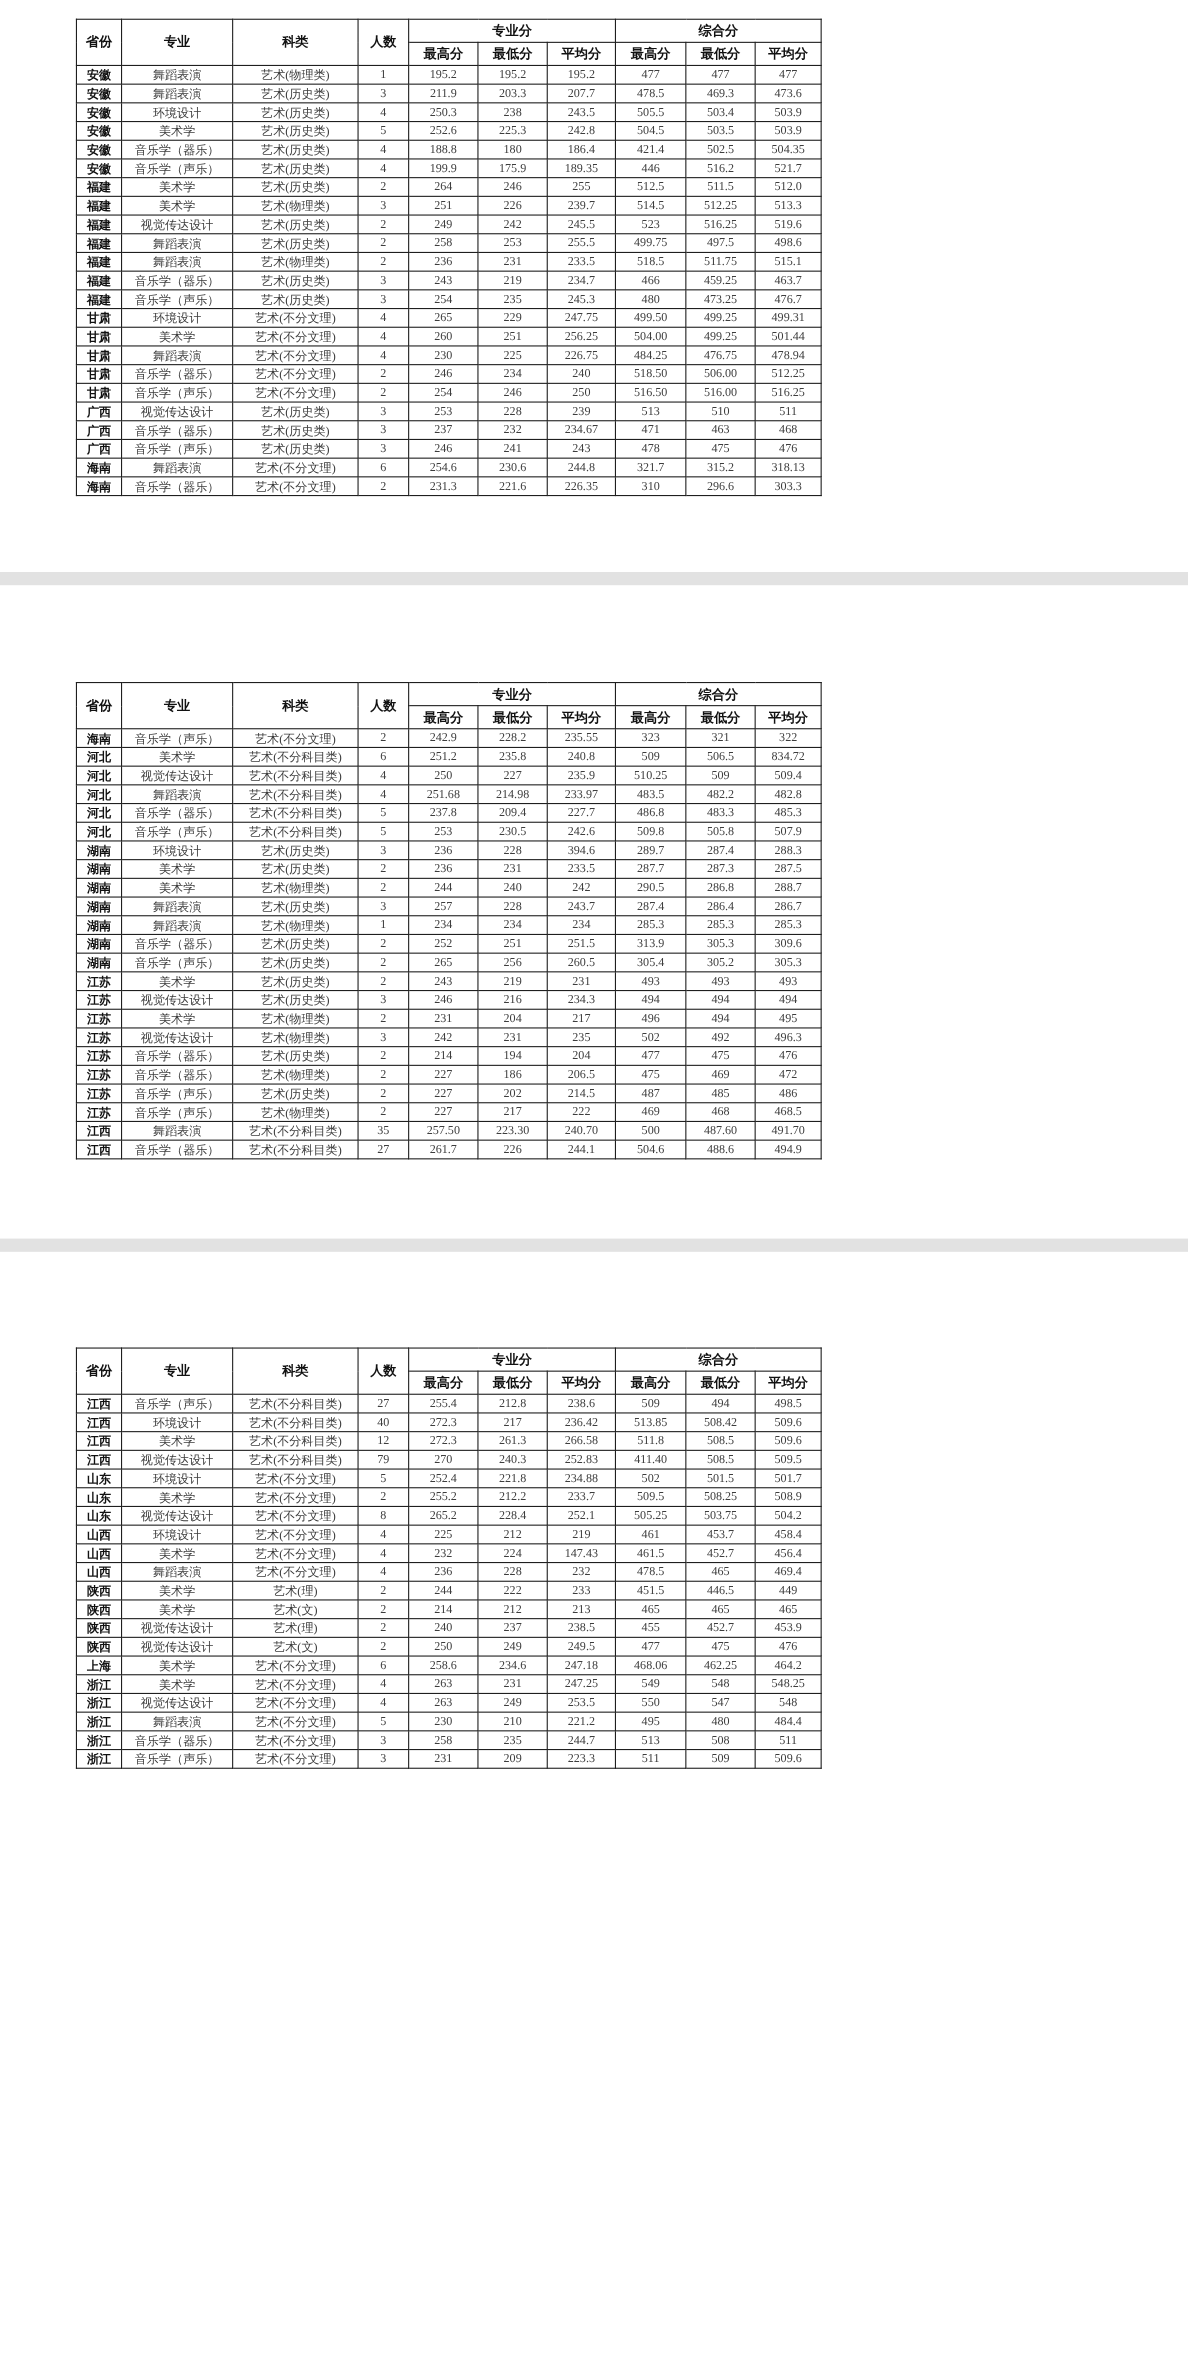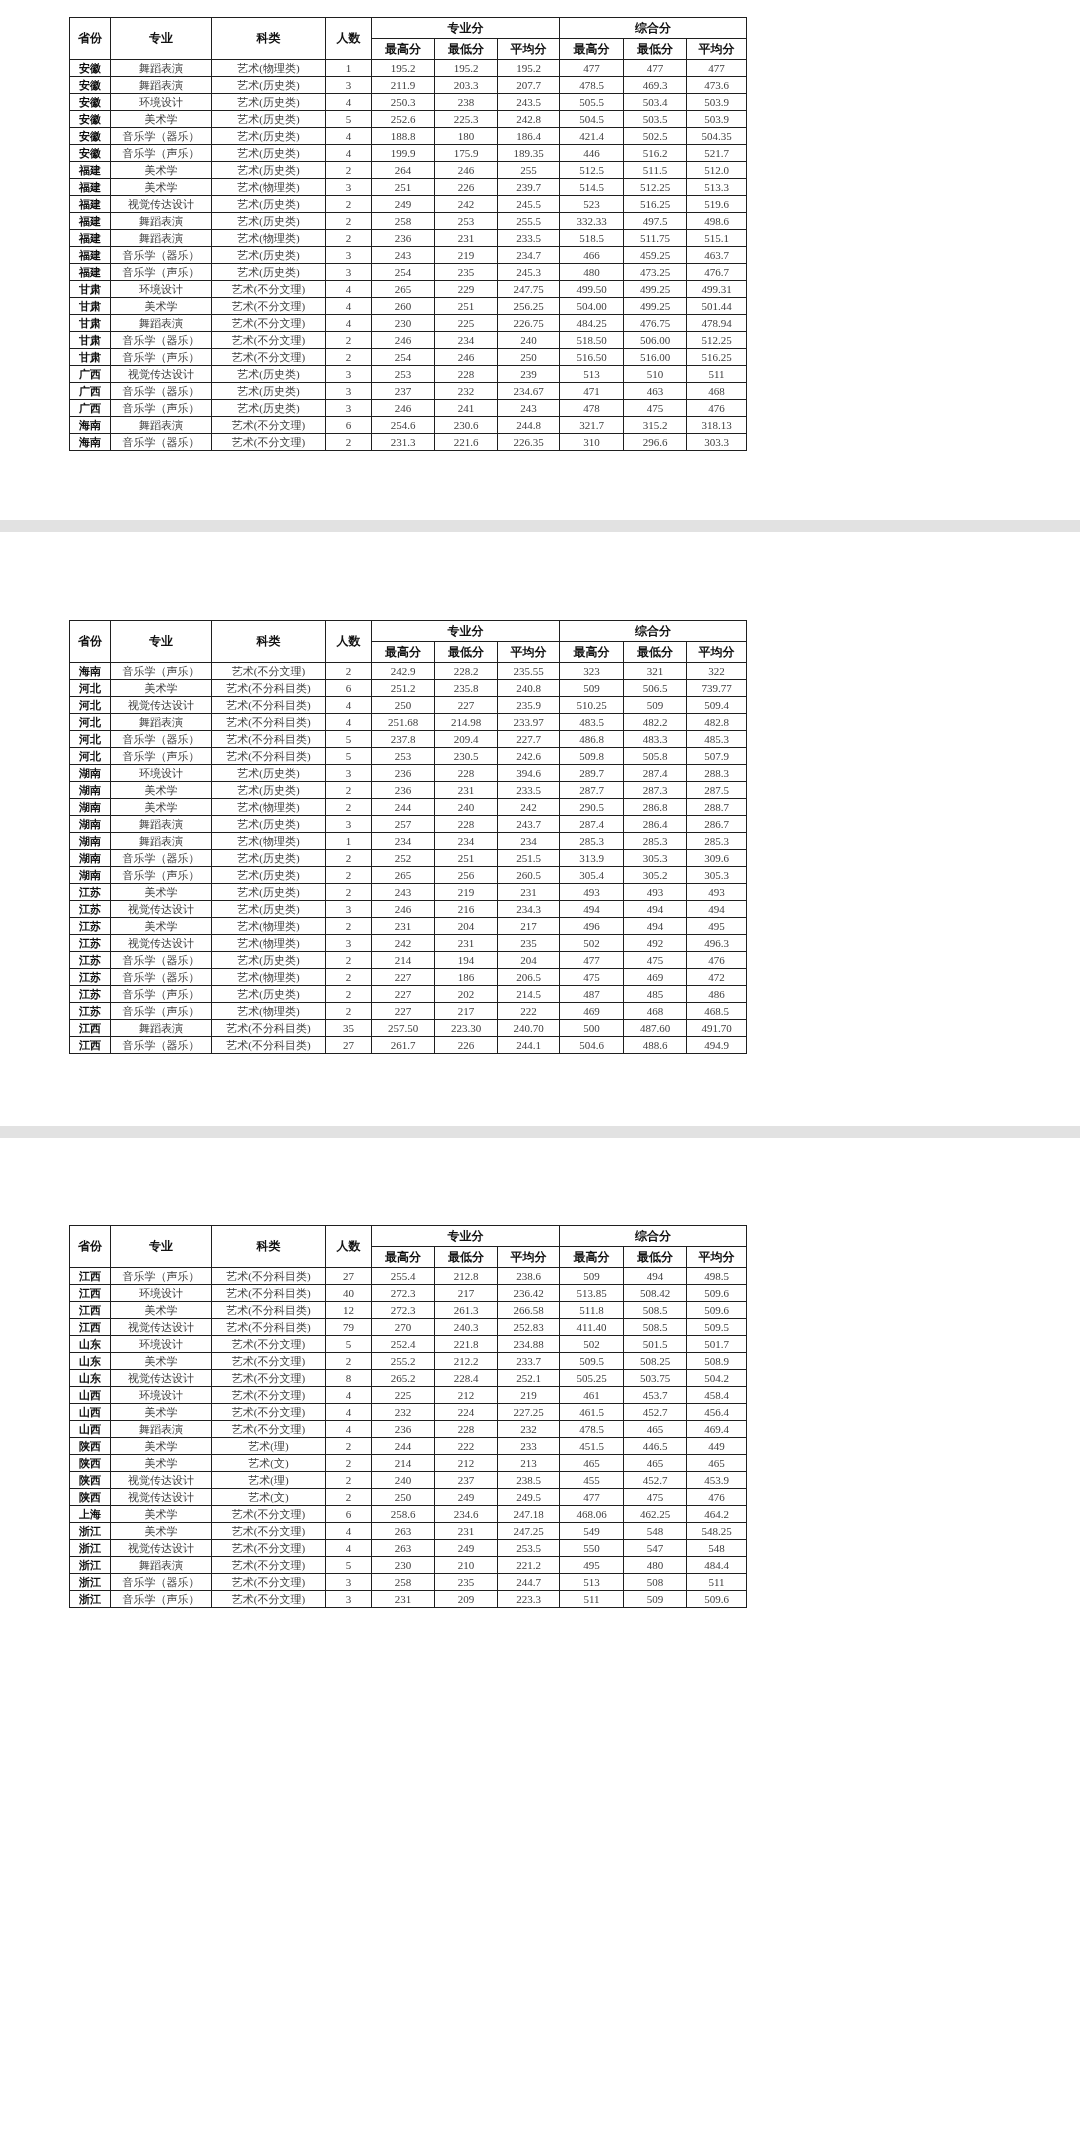--- a/index.html
+++ b/index.html
@@ -187,21 +187,21 @@
           <td>519.6</td>
         </tr>
         <tr>
           <td class="province">福建</td>
           <td>舞蹈表演</td>
           <td>艺术(历史类)</td>
           <td>2</td>
           <td>258</td>
           <td>253</td>
           <td>255.5</td>
-          <td>332.33</td>
+          <td>499.75</td>
           <td>497.5</td>
           <td>498.6</td>
         </tr>
         <tr>
           <td class="province">福建</td>
           <td>舞蹈表演</td>
           <td>艺术(物理类)</td>
           <td>2</td>
           <td>236</td>
           <td>231</td>
@@ -406,21 +406,21 @@
         <tr>
           <td class="province">河北</td>
           <td>美术学</td>
           <td>艺术(不分科目类)</td>
           <td>6</td>
           <td>251.2</td>
           <td>235.8</td>
           <td>240.8</td>
           <td>509</td>
           <td>506.5</td>
-          <td>739.77</td>
+          <td>834.72</td>
         </tr>
         <tr>
           <td class="province">河北</td>
           <td>视觉传达设计</td>
           <td>艺术(不分科目类)</td>
           <td>4</td>
           <td>250</td>
           <td>227</td>
           <td>235.9</td>
           <td>510.25</td>
@@ -800,21 +800,21 @@
           <td>453.7</td>
           <td>458.4</td>
         </tr>
         <tr>
           <td class="province">山西</td>
           <td>美术学</td>
           <td>艺术(不分文理)</td>
           <td>4</td>
           <td>232</td>
           <td>224</td>
-          <td>227.25</td>
+          <td>147.43</td>
           <td>461.5</td>
           <td>452.7</td>
           <td>456.4</td>
         </tr>
         <tr>
           <td class="province">山西</td>
           <td>舞蹈表演</td>
           <td>艺术(不分文理)</td>
           <td>4</td>
           <td>236</td>

